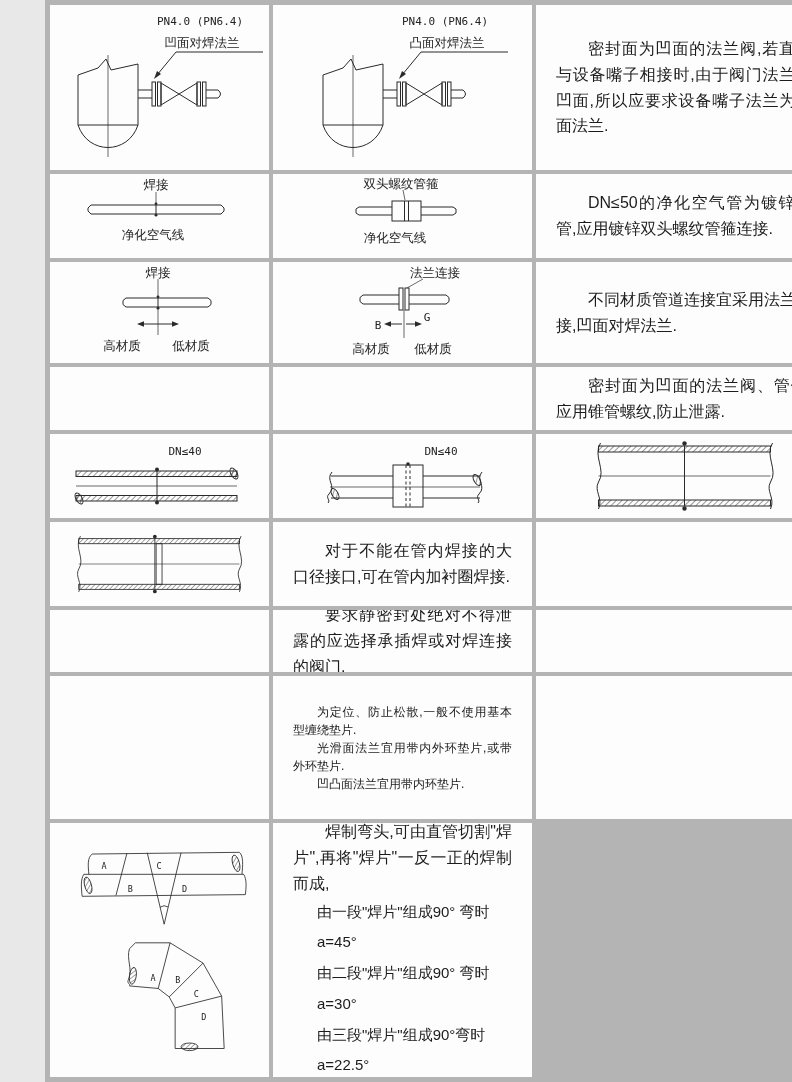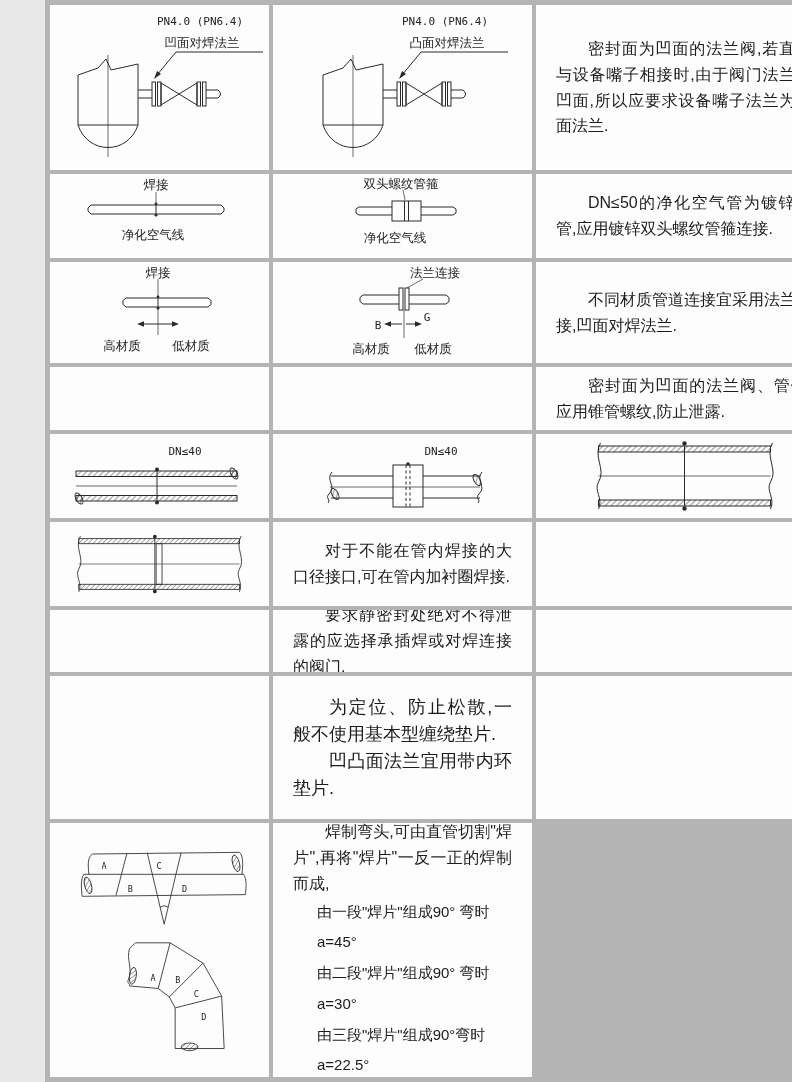--- a/index.html
+++ b/index.html
@@ -12,21 +12,21 @@
     grid-template-rows:165px 84px 101px 63px 84px 84px 62px 143px 1fr;
     gap:4px;
     font-family:"Liberation Sans",sans-serif;
     margin-left:45px;
   }
   .cell{background:#fdfdfd;overflow:hidden;position:relative;}
   .diag{display:flex;align-items:center;justify-content:center;}
   .diag svg{width:100%;height:100%;display:block;}
   .note-cell{display:flex;flex-direction:column;justify-content:center;padding:2px 20px;box-sizing:border-box;}
   .note{margin:0;color:#1c1c1c;font-size:16px;line-height:1.62;text-indent:2em;text-align:justify;}
-  .note-sm{font-size:18px;line-height:1.5;}
+  .note-sm{font-size:12px;line-height:1.5;}
   .eg{text-indent:0;}
   .ex{margin:0;color:#1c1c1c;font-size:15px;line-height:2.05;text-indent:0;padding-left:1.6em;text-align:left;}
   svg text{fill:#222;}
   .cad{font-family:"DejaVu Sans Mono",monospace;font-size:11px;}
   .cadS{font-family:"DejaVu Sans Mono",monospace;font-size:10px;}
   .cjk{font-family:"Liberation Sans",sans-serif;font-size:12.5px;}
   .thin{stroke-width:0.7;}
 </style>
 </head>
 <body>
@@ -267,20 +267,21 @@
   <div class="cell"></div>
   <div class="cell"></div>
   <div class="cell note-cell">
     <p class="note">要求静密封处绝对不得泄露的应选择承插焊或对焊连接的阀门.</p>
   </div>
 
   <div class="cell"></div>
   <div class="cell"></div>
   <div class="cell note-cell">
     <p class="note note-sm">为定位、防止松散,一般不使用基本型缠绕垫片.</p>
+    <p class="note note-sm">光滑面法兰宜用带内外环垫片,或带外环垫片.</p>
     <p class="note note-sm">凹凸面法兰宜用带内环垫片.</p>
   </div>
 
   <div class="cell"></div>
   <div class="cell diag">
     <svg viewBox="0 0 259 251">
       <defs>
         <pattern id="h5" width="4" height="4" patternUnits="userSpaceOnUse" patternTransform="rotate(45)">
           <line x1="0" y1="0" x2="0" y2="4" stroke="#333" stroke-width="1"></line>
         </pattern>

